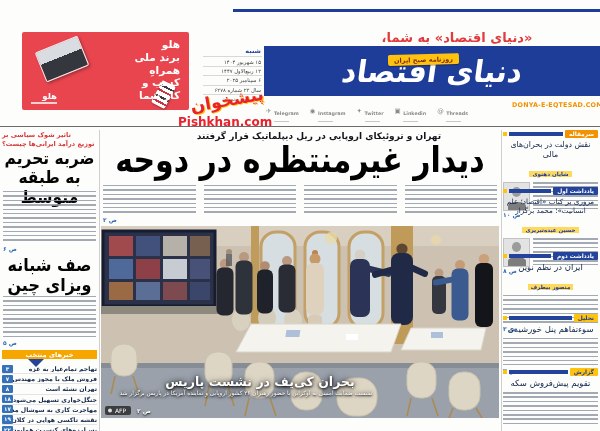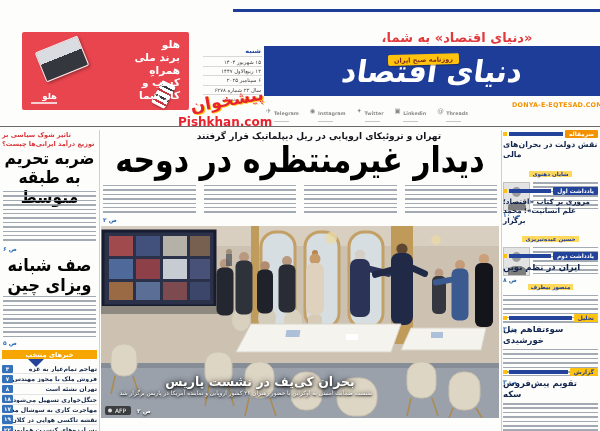--- a/index.html
+++ b/index.html
@@ -60,21 +60,21 @@
         text-align:center;line-height:8.2px;border-radius:1px;}
   .ntxt{flex:1;text-align:right;direction:rtl;font-size:6.2px;font-weight:bold;color:#14284b;white-space:nowrap;overflow:hidden;}
   
   .secrow{display:flex;align-items:center;height:8px;}
   .tip{width:4px;height:4px;background:#ffc20e;}
   .bar{height:4px;background:#24449c;flex:1;margin:0 2px;}
   .badge{font-size:5.8px;font-weight:bold;color:#fff;padding:1px 4px;border-radius:1px;white-space:nowrap;}
   .badge.or{background:#f39200;}
   .badge.bl{background:#24449c;}
   .badge.yl{background:#ffc20e;color:#1e3d99;}
-  .rtitle{font-size:7.8px;font-weight:bold;color:#12254d;text-align:left;line-height:1.3;direction:rtl;}
+  .rtitle{font-size:7.8px;font-weight:normal;color:#12254d;text-align:center;line-height:1.3;direction:rtl;}
   .rauthor{text-align:center;}
   .rauthor span{background:#ffd95e;color:#1e3d99;font-size:5.6px;font-weight:bold;padding:0 3px;}
   .rbody{display:flex;gap:3px;}
   .rbody .tl{flex:1;}
   .mug{position:relative;width:25px;height:27px;background:#e3e3e3;border:1px solid #c2c2c2;flex:none;}
   .mug:before{content:"";position:absolute;top:13%;left:31%;width:38%;height:37%;border-radius:50%;background:#9c9c9c;}
   .mug:after{content:"";position:absolute;bottom:0;left:14%;width:72%;height:32%;border-radius:45% 45% 0 0;background:#7d7d7d;}
   
   .cap-title{color:#fff;font-size:12.5px;font-weight:bold;text-align:center;
         text-shadow:0 1px 3px #000,0 0 6px rgba(0,0,0,.9);padding-left:10px;}

